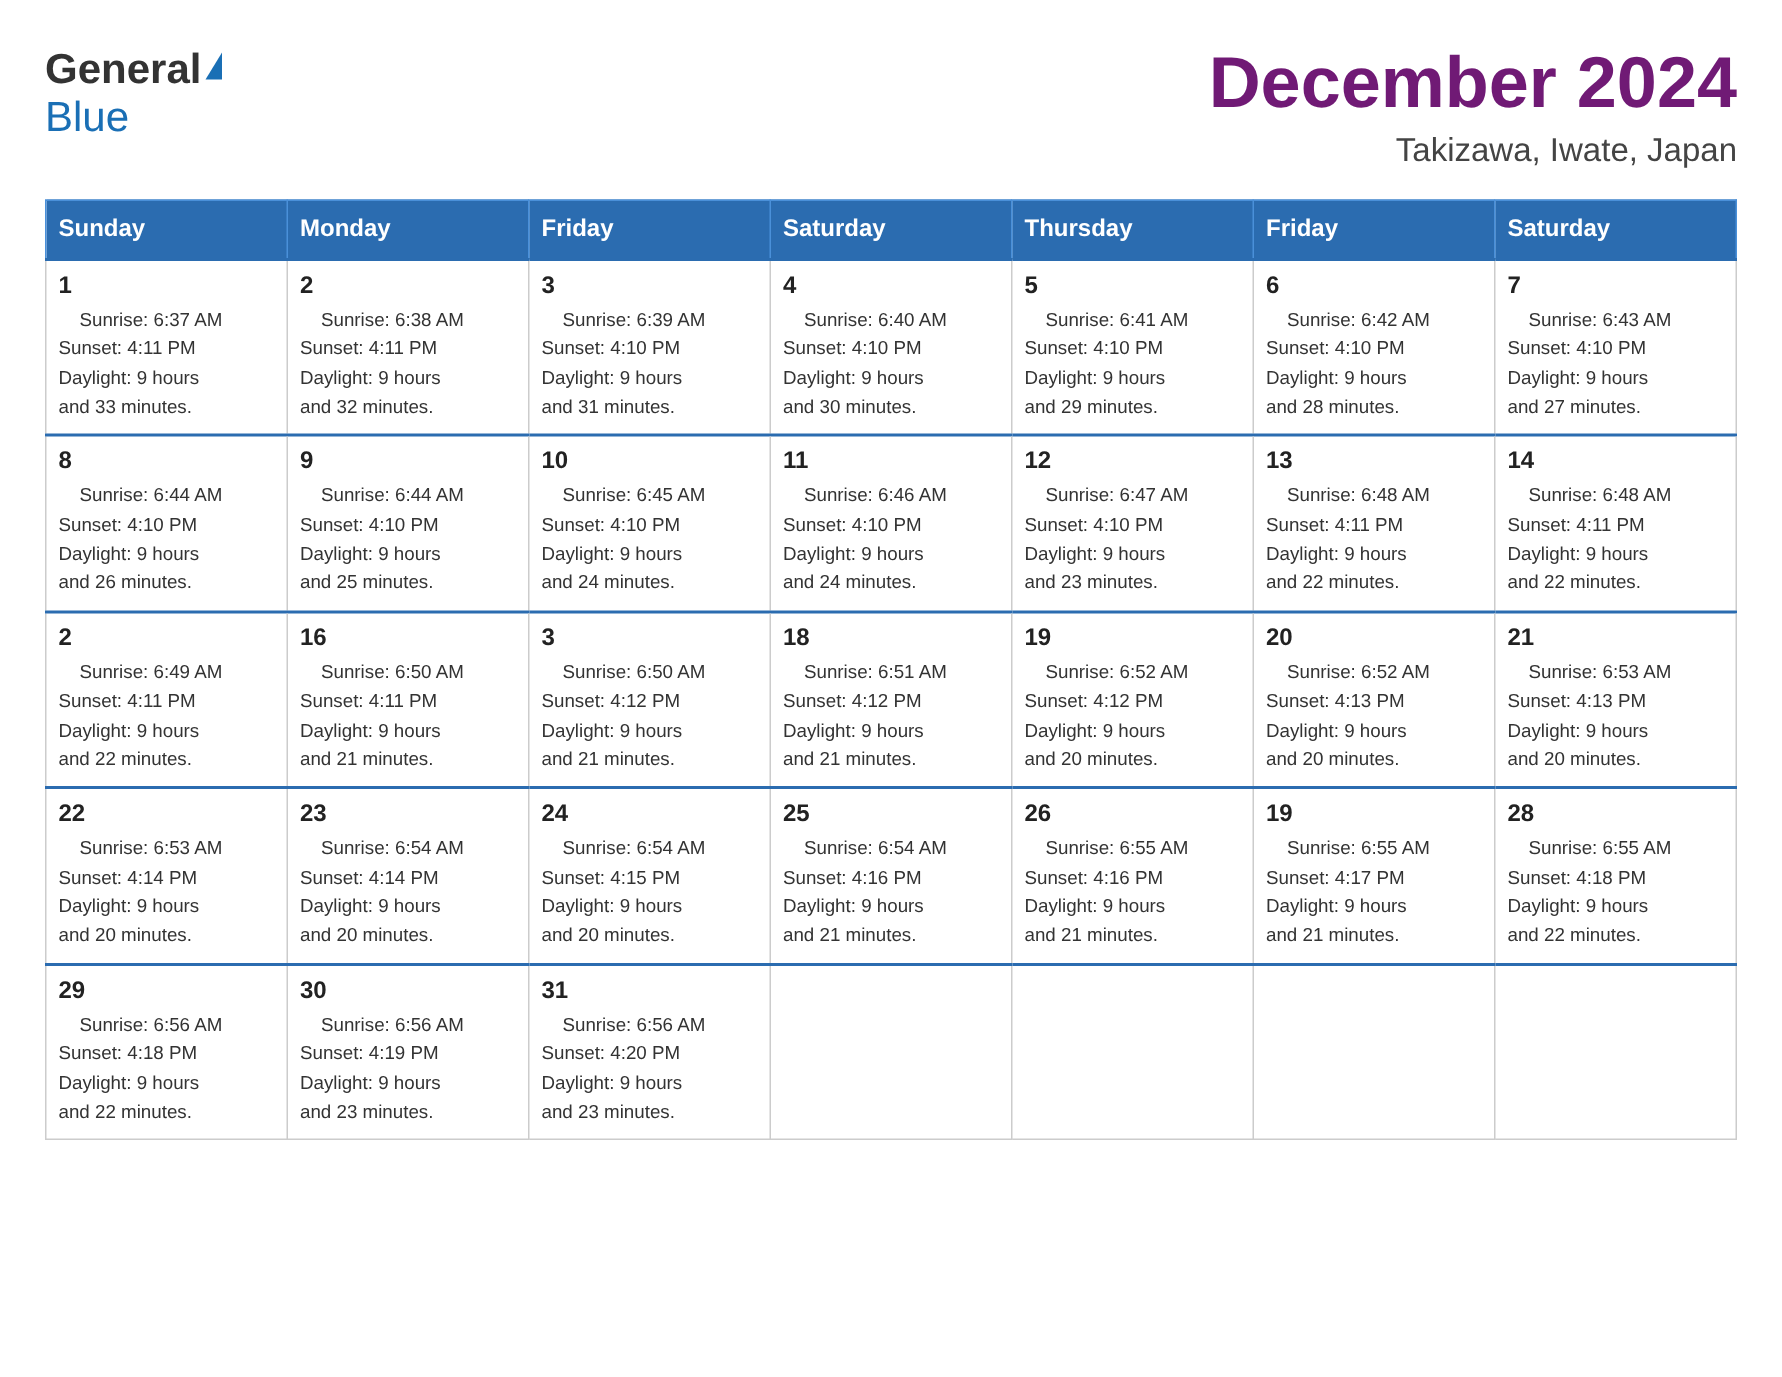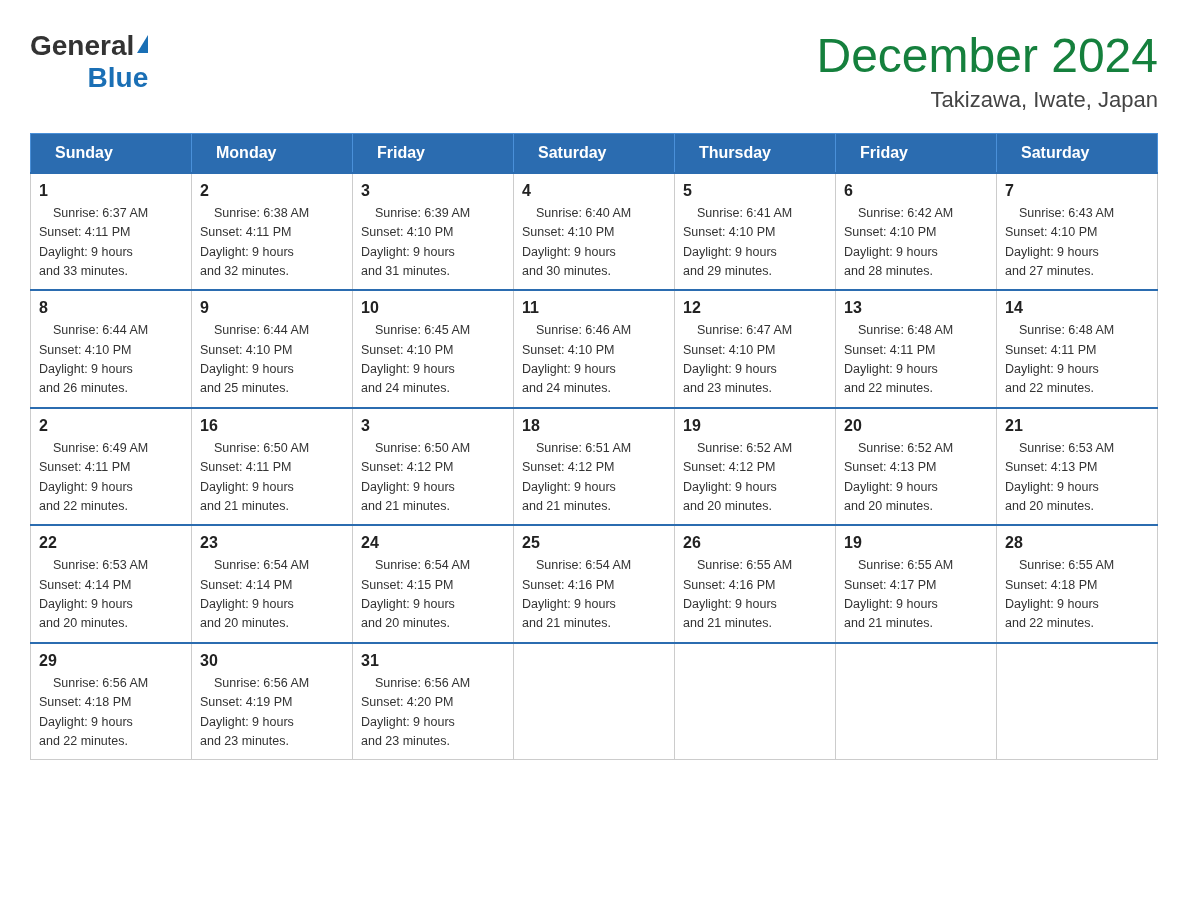--- a/index.html
+++ b/index.html
@@ -12,45 +12,45 @@
     }
     .header {
       display: flex;
       justify-content: space-between;
       align-items: flex-start;
       margin-bottom: 20px;
     }
     .logo {
       display: flex;
       flex-direction: column;
-      align-items: flex-end;
+      align-items: flex-start;
     }
     .title-section {
       text-align: right;
     }
     .month-year {
       font-size: 48px;
-      font-weight: normal;
-      color: #15803d;
+      font-weight: bold;
+      color: #701a75;
       line-height: 1.1;
     }
     .location {
       font-size: 22px;
       color: #444;
       margin-top: 4px;
     }
     .calendar {
       width: 100%;
       border-collapse: collapse;
       border: 1px solid #aaa;
     }
     .calendar th {
       background-color: #2b6cb0;
       color: white;
-      padding: 10px 24px;
+      padding: 10px 8px;
       font-size: 16px;
       font-weight: bold;
       text-align: left;
       border: 1px solid #4a90d9;
     }
     .calendar td {
       vertical-align: top;
       padding: 8px;
       font-size: 13px;
       color: #333;
@@ -87,21 +87,21 @@
   </style>
 </head>
 <body>
 
 <div class="header">
   <div class="logo">
     <div class="logo-wrapper">
       <span style="font-size:28px;font-weight:bold;color:#333;">General</span>
       <span style="display:inline-block;width:0;height:0;border-left:11px solid transparent;border-bottom:18px solid #1a6fb5;margin-left:3px;position:relative;top:-2px;"></span>
     </div>
-    <span style="font-size:28px;font-weight:bold;color:#1a6fb5;">Blue</span>
+    <span style="font-size:28px;font-weight:normal;color:#1a6fb5;">Blue</span>
   </div>
   <div class="title-section">
     <div class="month-year">December 2024</div>
     <div class="location">Takizawa, Iwate, Japan</div>
   </div>
 </div>
 
 <table class="calendar">
   <thead>
     <tr>

